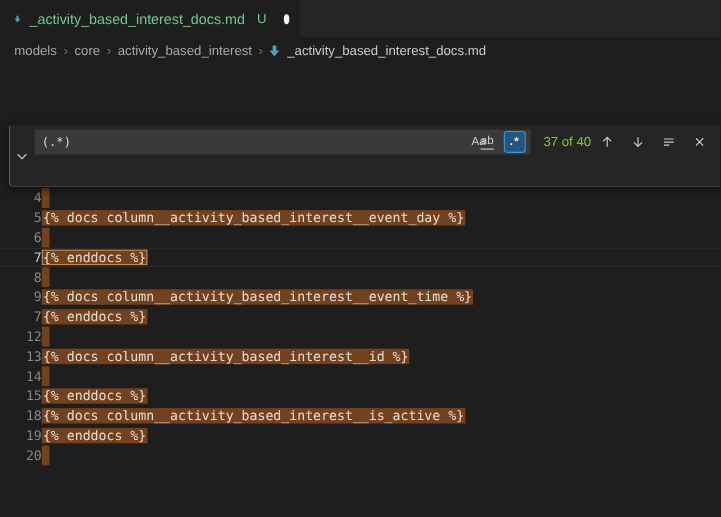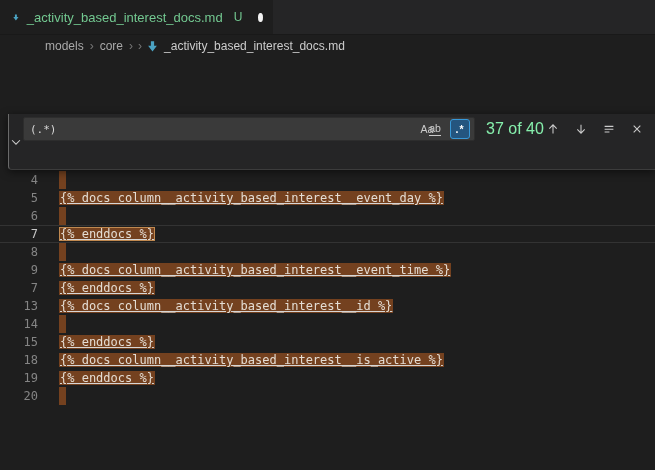--- a/index.html
+++ b/index.html
@@ -16,33 +16,33 @@
   .tabstrip{height:35px;background:var(--tabstrip-bg);display:flex;align-items:stretch;
     border-bottom:1px solid #191919;}
   .tab{width:273px;background:var(--editor-bg);display:flex;align-items:center;
     padding:0 10px 0 12px;gap:7px;cursor:pointer;}
   .tab-label{font-size:13px;color:var(--git-green,#73c991);white-space:nowrap;}
   .git-badge{font-size:12px;color:var(--git-green,#73c991);margin-left:4px;}
   .dirty-dot{width:9px;height:9px;border-radius:50%;background:#f2f2f2;margin-left:9px;}
 
   
   .breadcrumbs{height:22px;background:var(--editor-bg);display:flex;align-items:center;
-    padding-left:11px;font-size:12px;color:#a9a9a9;gap:3px;white-space:nowrap;margin-left:32px;}
+    padding-left:11px;font-size:12px;color:#a9a9a9;gap:3px;white-space:nowrap;}
   .crumb{cursor:pointer;padding:0 2px;}
   .crumb-sep{color:#767676;font-size:12px;padding:0 1px;}
   .crumb-file{color:#cccccc;display:flex;align-items:center;gap:5px;cursor:pointer;}
 
   
   .editor{position:relative;height:413px;}
   .lines{padding-top:60px;font-family:"DejaVu Sans Mono",monospace;font-size:12px;line-height:18px;}
   .line{display:flex;height:18px;white-space:pre;}
   .line.cursorline{box-shadow:inset 0 1px 0 #333333, inset 0 -1px 0 #333333;}
   .ln{width:38px;text-align:right;color:#858585;flex:none;}
   .line.cursorline .ln{color:#c6c6c6;}
-  .txt{margin-left:21px;color:#d6d6d6;text-decoration:underline;}
+  .txt{color:#d6d6d6;}
   .m{background:var(--match-highlight,#74411f);padding:0 1px;color:#e4ddd4;}
   .m.cur{outline:1px solid var(--current-match-border,#c08950);outline-offset:-1px;}
   .m.empty{display:inline-block;width:7px;height:18px;vertical-align:top;padding:0;}
 
   
   .find-widget{position:absolute;left:8px;top:57px;right:0;height:56px;background:var(--widget-bg);
     border-left:1px solid #6a6a6a;border-bottom:1px solid #3c3c3c;border-radius:0 0 0 4px;
     box-shadow:0 2px 8px rgba(0,0,0,.55);display:flex;z-index:5;}
   .fw-toggle{width:22px;display:flex;align-items:center;justify-content:center;cursor:pointer;color:#cccccc;}
   .fw-rows{flex:1;display:flex;flex-direction:column;gap:2px;padding:3px 6px 3px 0;}
@@ -52,21 +52,21 @@
     color:#d8d8d8;font-family:"DejaVu Sans Mono",monospace;font-size:11px;padding:0 80px 0 6px;outline:none;}
   .fw-input.replace{padding-right:30px;}
   .opt{position:absolute;top:2px;width:20px;height:20px;display:flex;align-items:center;justify-content:center;
     font-size:10.5px;color:#cccccc;border-radius:3px;cursor:pointer;font-family:"Liberation Sans",sans-serif;}
   .opt.active{background:#24557f;border:1px solid var(--accent-blue,#3898d8);color:#ffffff;}
   .opt-case{right:38px;}
   .opt-word{right:30px;}
   .opt-word .uw{border-bottom:1px solid #cccccc;padding-bottom:1px;}
   .opt-regex{right:5px;font-weight:bold;letter-spacing:1px;}
   .opt-preserve{right:5px;font-size:10px;font-weight:bold;}
-  .fw-count{margin-left:11px;font-size:16px;color:#86efac;white-space:nowrap;}
+  .fw-count{margin-left:11px;font-size:12px;color:#84cc16;white-space:nowrap;}
   .fw-btns{margin-left:auto;display:flex;align-items:center;gap:9px;padding-right:4px;}
   .icon-btn{width:19px;height:19px;display:flex;align-items:center;justify-content:center;
     color:#cccccc;cursor:pointer;border-radius:3px;}
   .icon-btn svg{display:block;}
   .rep-btns{display:flex;align-items:center;gap:8px;margin-left:10px;}
 
   svg .st{stroke:currentColor;fill:none;stroke-width:1.2;}
   svg text{fill:currentColor;font-family:"DejaVu Sans Mono",monospace;}
 </style>
 </head>
@@ -81,20 +81,21 @@
     <span class="git-badge">U</span>
     <span class="dirty-dot"></span>
   </div>
 </div>
 
 <div class="breadcrumbs">
   <span class="crumb">models</span>
   <span class="crumb-sep">›</span>
   <span class="crumb">core</span>
   <span class="crumb-sep">›</span>
+  <span class="crumb">activity_based_interest</span>
   <span class="crumb-sep">›</span>
   <span class="crumb-file">
     <svg width="13" height="13" viewBox="0 0 16 16">
       <path d="M6 1.6 h4 v5.6 h3.4 L8 14 2.6 7.2 H6 Z" fill="#4ba3c3"></path>
     </svg>
     <span>_activity_based_interest_docs.md</span>
   </span>
 </div>
 
 <div class="editor">
@@ -148,20 +149,21 @@
       <div class="line"><span class="ln">1</span><span class="txt"><span class="m">{% docs column__activity_based_interest__end_date %}</span></span></div>
       <div class="line"><span class="ln">2</span><span class="txt"><span class="m empty"></span></span></div>
       <div class="line"><span class="ln">3</span><span class="txt"><span class="m">{% enddocs %}</span></span></div>
       <div class="line"><span class="ln">4</span><span class="txt"><span class="m empty"></span></span></div>
       <div class="line"><span class="ln">5</span><span class="txt"><span class="m">{% docs column__activity_based_interest__event_day %}</span></span></div>
       <div class="line"><span class="ln">6</span><span class="txt"><span class="m empty"></span></span></div>
       <div class="line cursorline"><span class="ln">7</span><span class="txt"><span class="m cur">{% enddocs %}</span></span></div>
       <div class="line"><span class="ln">8</span><span class="txt"><span class="m empty"></span></span></div>
       <div class="line"><span class="ln">9</span><span class="txt"><span class="m">{% docs column__activity_based_interest__event_time %}</span></span></div>
       <div class="line"><span class="ln">7</span><span class="txt"><span class="m">{% enddocs %}</span></span></div>
+      <div class="line"><span class="ln">12</span><span class="txt"><span class="m empty"></span></span></div>
       <div class="line"><span class="ln">13</span><span class="txt"><span class="m">{% docs column__activity_based_interest__id %}</span></span></div>
       <div class="line"><span class="ln">14</span><span class="txt"><span class="m empty"></span></span></div>
       <div class="line"><span class="ln">15</span><span class="txt"><span class="m">{% enddocs %}</span></span></div>
       <div class="line"><span class="ln">18</span><span class="txt"><span class="m">{% docs column__activity_based_interest__is_active %}</span></span></div>
       <div class="line"><span class="ln">19</span><span class="txt"><span class="m">{% enddocs %}</span></span></div>
       <div class="line"><span class="ln">20</span><span class="txt"><span class="m empty"></span></span></div>
     </div>
 </div>
 
 </body></html>

